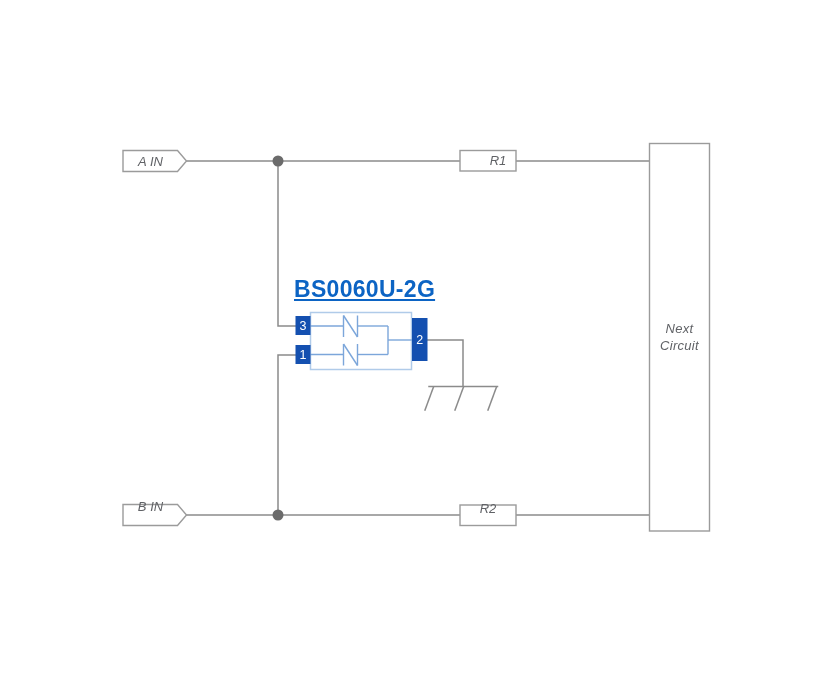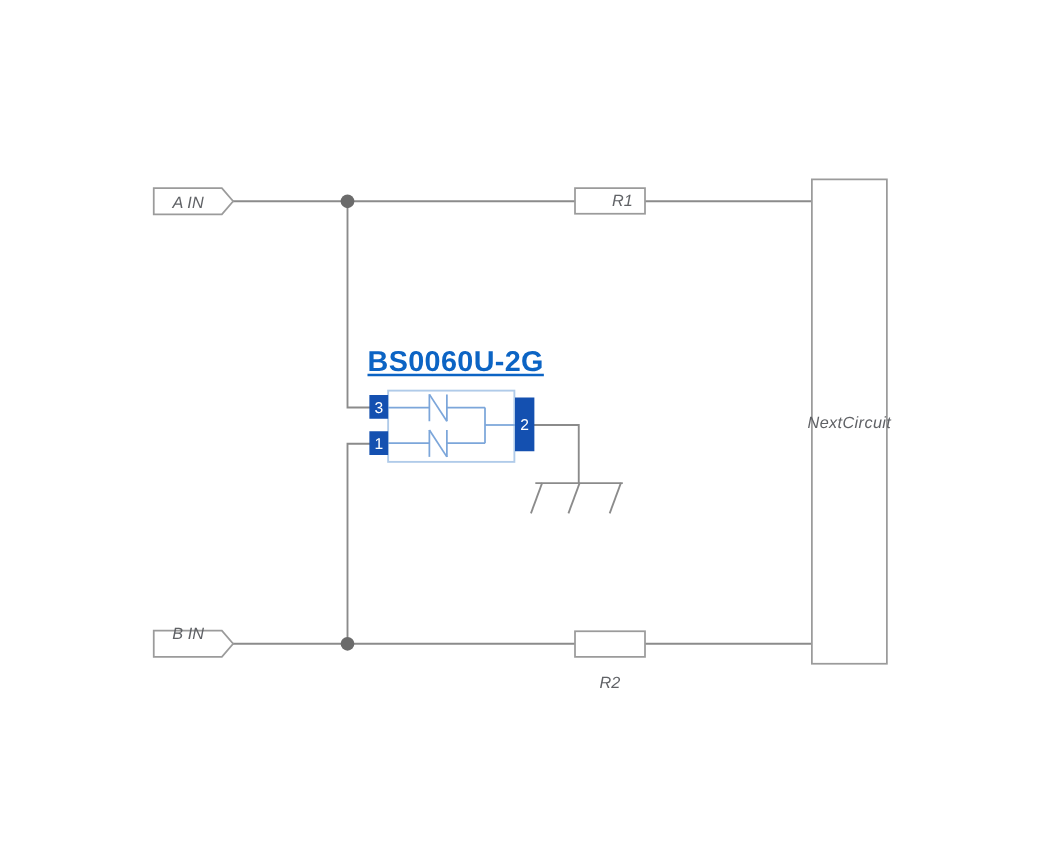--- a/index.html
+++ b/index.html
@@ -53,21 +53,21 @@
     position: absolute;
     display: flex;
     align-items: center;
     justify-content: center;
     color: var(--text, #606266);
     font-size: 13px;
     white-space: pre;
     font-style: italic;
   }
   .next-label {
-    flex-direction: row;
+    flex-direction: column;
     line-height: 17px;
     letter-spacing: 0.3px;
     border-radius: 18px;
   }
   .comp-label {
     position: absolute;
     left: 294px;
     top: 276px;
     width: 140px;
     color: var(--component-label, #0c64c4);
@@ -148,21 +148,21 @@
       <rect class="pin" x="412" y="318" width="15.5" height="43"></rect>
     </g>
   </svg>
 
   <div class="label" style="left:123px; top:150px; width:55px; height:22px;">A IN</div>
 
   <div class="label" style="left:123px; top:495px; width:55px; height:22px;">B IN</div>
 
   <div class="label" style="left:460px; top:150px; width:56px; height:21px;margin-left:10px;">R1</div>
 
-  <div class="label" style="left:460px; top:535px; width:56px; height:21px;">R2</div>
+  <div class="label" style="left:460px; top:498px; width:56px; height:21px;">R2</div>
 
   <div class="label next-label" style="left:649px; top:143px; width:61px; height:388px;">
     <span>Next</span>
     <span>Circuit</span>
   </div>
 
   <div class="comp-label">BS0060U-2G</div>
 
   <div class="pin-label" style="left:295.5px; top:316px; width:15px; height:19px;">3</div>
 

